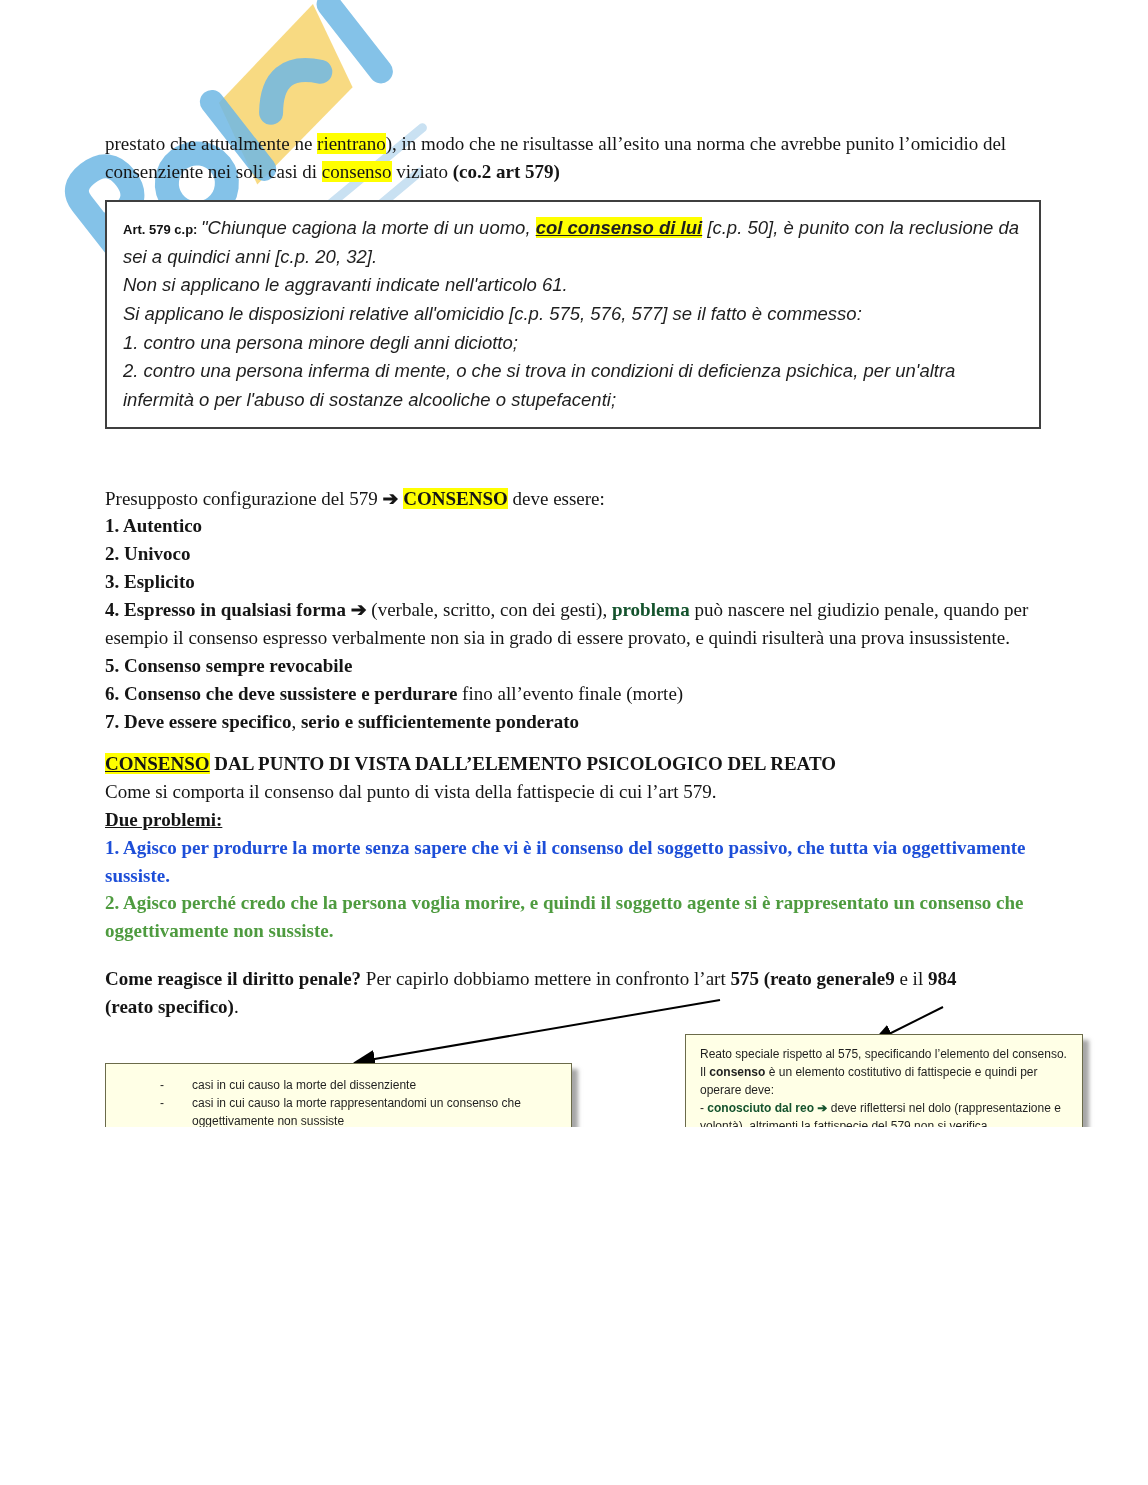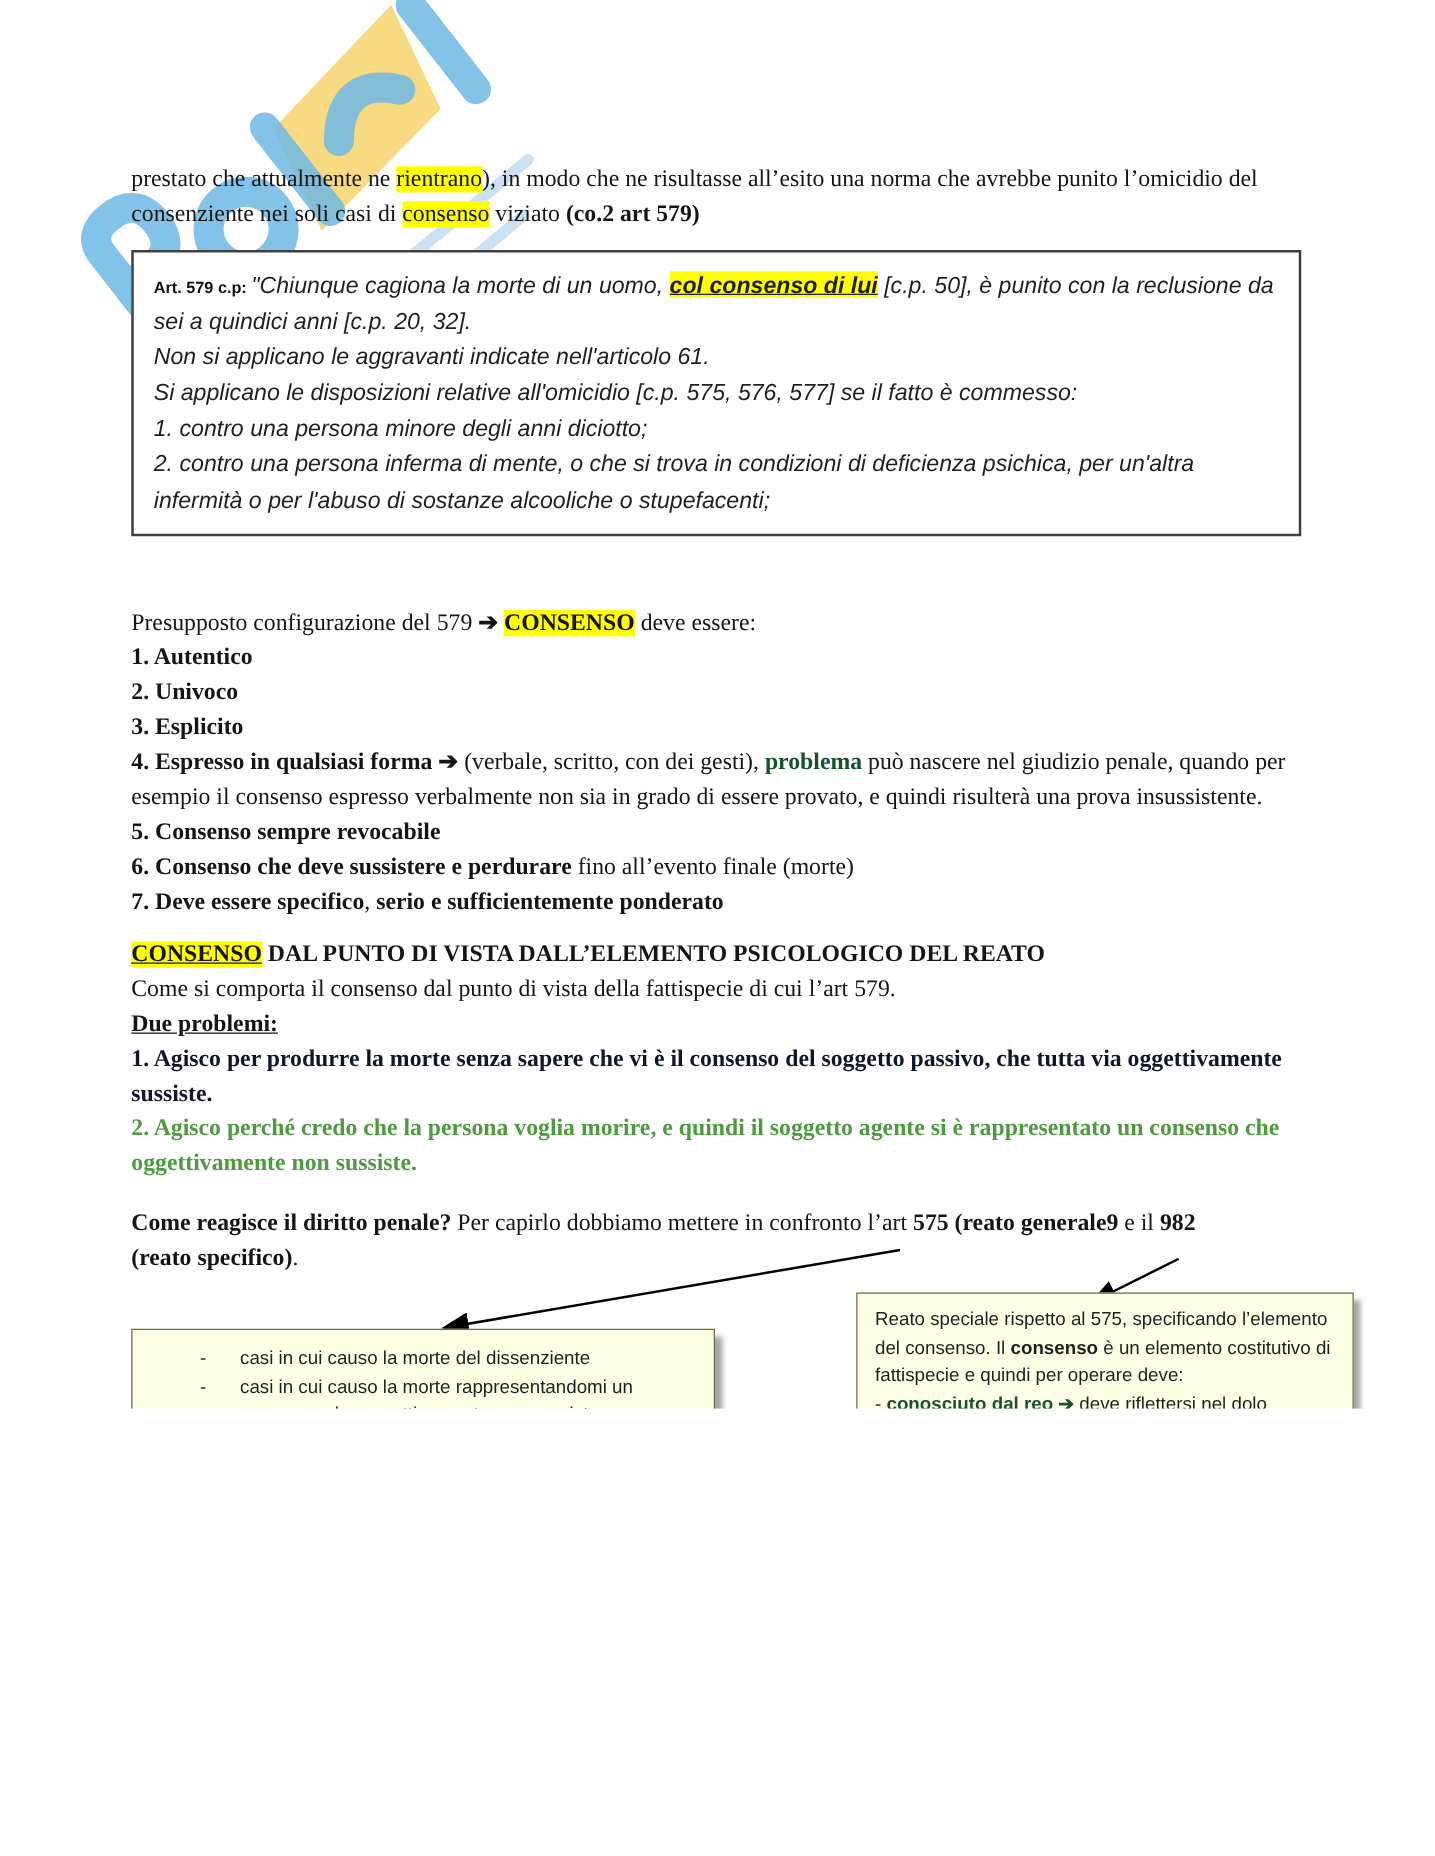--- a/index.html
+++ b/index.html
@@ -5,34 +5,34 @@
   html,body{margin:0;padding:0;background:#ffffff;}
   .page{position:relative;width:1148px;height:1127px;background:#ffffff;overflow:hidden;
         font-family:"Liberation Serif",serif;color:#151515;}
   .watermark{position:absolute;left:30px;top:0px;pointer-events:none;z-index:0;}
   .content{position:absolute;left:105px;top:130px;width:936px;z-index:1;font-size:19px;line-height:1.47;}
   p{margin:0;}
   .b{font-weight:bold;}
   .hl{background:#ffff00;}
   .u{text-decoration:underline;}
   .red{color:#14532d;font-weight:bold;}
-  .teal{color:#0f172a;font-weight:bold;}
+  .teal{color:#1d4ed8;font-weight:bold;}
   .green{color:#4e9b3f;font-weight:bold;}
   .art-box{border:2px solid #3f3f3f;background:#ffffff;margin-top:14px;padding:12px 16px;
            font-family:"Liberation Sans",sans-serif;font-style:italic;font-size:18.5px;line-height:1.55;color:#1f1f1f;}
   .art-label{font-style:normal;font-weight:bold;font-size:13px;color:#111;}
   .art-hl{background:#ffff00;font-weight:bold;text-decoration:underline;margin-top:48px;}
   .presupposto{margin-top:56px;}
   .heading{margin-top:14px;font-weight:bold;}
   .question{margin-top:20px;}
   .bottom-area{position:relative;height:340px;margin-top:6px;}
   .arrows{position:absolute;left:0;top:-60px;pointer-events:none;}
   .note-box{position:absolute;background:#ffffe6;border:1px solid #6b6b4a;
             box-shadow:6px 6px 4px rgba(120,120,120,0.65);
-            font-family:"Liberation Sans",sans-serif;font-size:15px;line-height:1.5;color:#1f1f1f;}
+            font-family:"Liberation Sans",sans-serif;font-size:12px;line-height:1.5;color:#1f1f1f;}
   .left-box{left:0;top:36px;width:445px;padding:12px 10px 14px 10px;}
   .right-box{left:580px;top:7px;width:368px;padding:10px 14px 16px 14px;}
   .note-item{display:flex;}
   .note-item .dash{width:32px;margin-left:44px;flex:0 0 auto;}
   .page-number{position:absolute;left:1020px;top:1396px;font-size:15px;z-index:1;}
 </style>
 </head>
 <body>
 
 <div class="page">
@@ -75,21 +75,21 @@
     <p class="b">5.  Consenso sempre revocabile</p>
     <p><span class="b">6. Consenso che deve sussistere e perdurare</span><span> fino all’evento finale (morte)</span></p>
     <p><span class="b">7. Deve essere specifico</span><span>, </span><span class="b">serio e sufficientemente ponderato</span></p>
 
     <p class="heading"><span class="hl u">CONSENSO</span><span> DAL PUNTO DI VISTA DALL’ELEMENTO PSICOLOGICO DEL REATO</span></p>
     <p>Come si comporta il consenso dal punto di vista della fattispecie di cui l’art 579.</p>
     <p><span class="b u">Due problemi:</span></p>
     <p class="teal">1. Agisco per produrre la morte senza sapere che vi è il consenso del soggetto passivo, che tutta via oggettivamente sussiste.</p>
     <p class="green">2. Agisco perché credo che la persona voglia morire, e quindi il soggetto agente si è rappresentato un consenso che oggettivamente non sussiste.</p>
 
-    <p class="question"><span class="b">Come reagisce il diritto penale?</span><span> Per capirlo dobbiamo mettere in confronto l’art </span><span class="b">575 (reato generale9</span><span> e il </span><span class="b">982</span><br><span class="b">(reato specifico)</span><span>.</span></p>
+    <p class="question"><span class="b">Come reagisce il diritto penale?</span><span> Per capirlo dobbiamo mettere in confronto l’art </span><span class="b">575 (reato generale9</span><span> e il </span><span class="b">984</span><br><span class="b">(reato specifico)</span><span>.</span></p>
 
     <div class="bottom-area">
       <svg class="arrows" width="936" height="160">
         <defs>
           <marker id="ah" markerWidth="12" markerHeight="10" refX="9" refY="4.5" orient="auto">
             <path d="M0 0 L11 4.5 L0 9 Z" fill="#000"></path>
           </marker>
         </defs>
         <line x1="615" y1="33" x2="252" y2="95" stroke="#000" stroke-width="2" marker-end="url(#ah)"></line>
         <line x1="838" y1="40" x2="770" y2="74" stroke="#000" stroke-width="2" marker-end="url(#ah)"></line>

